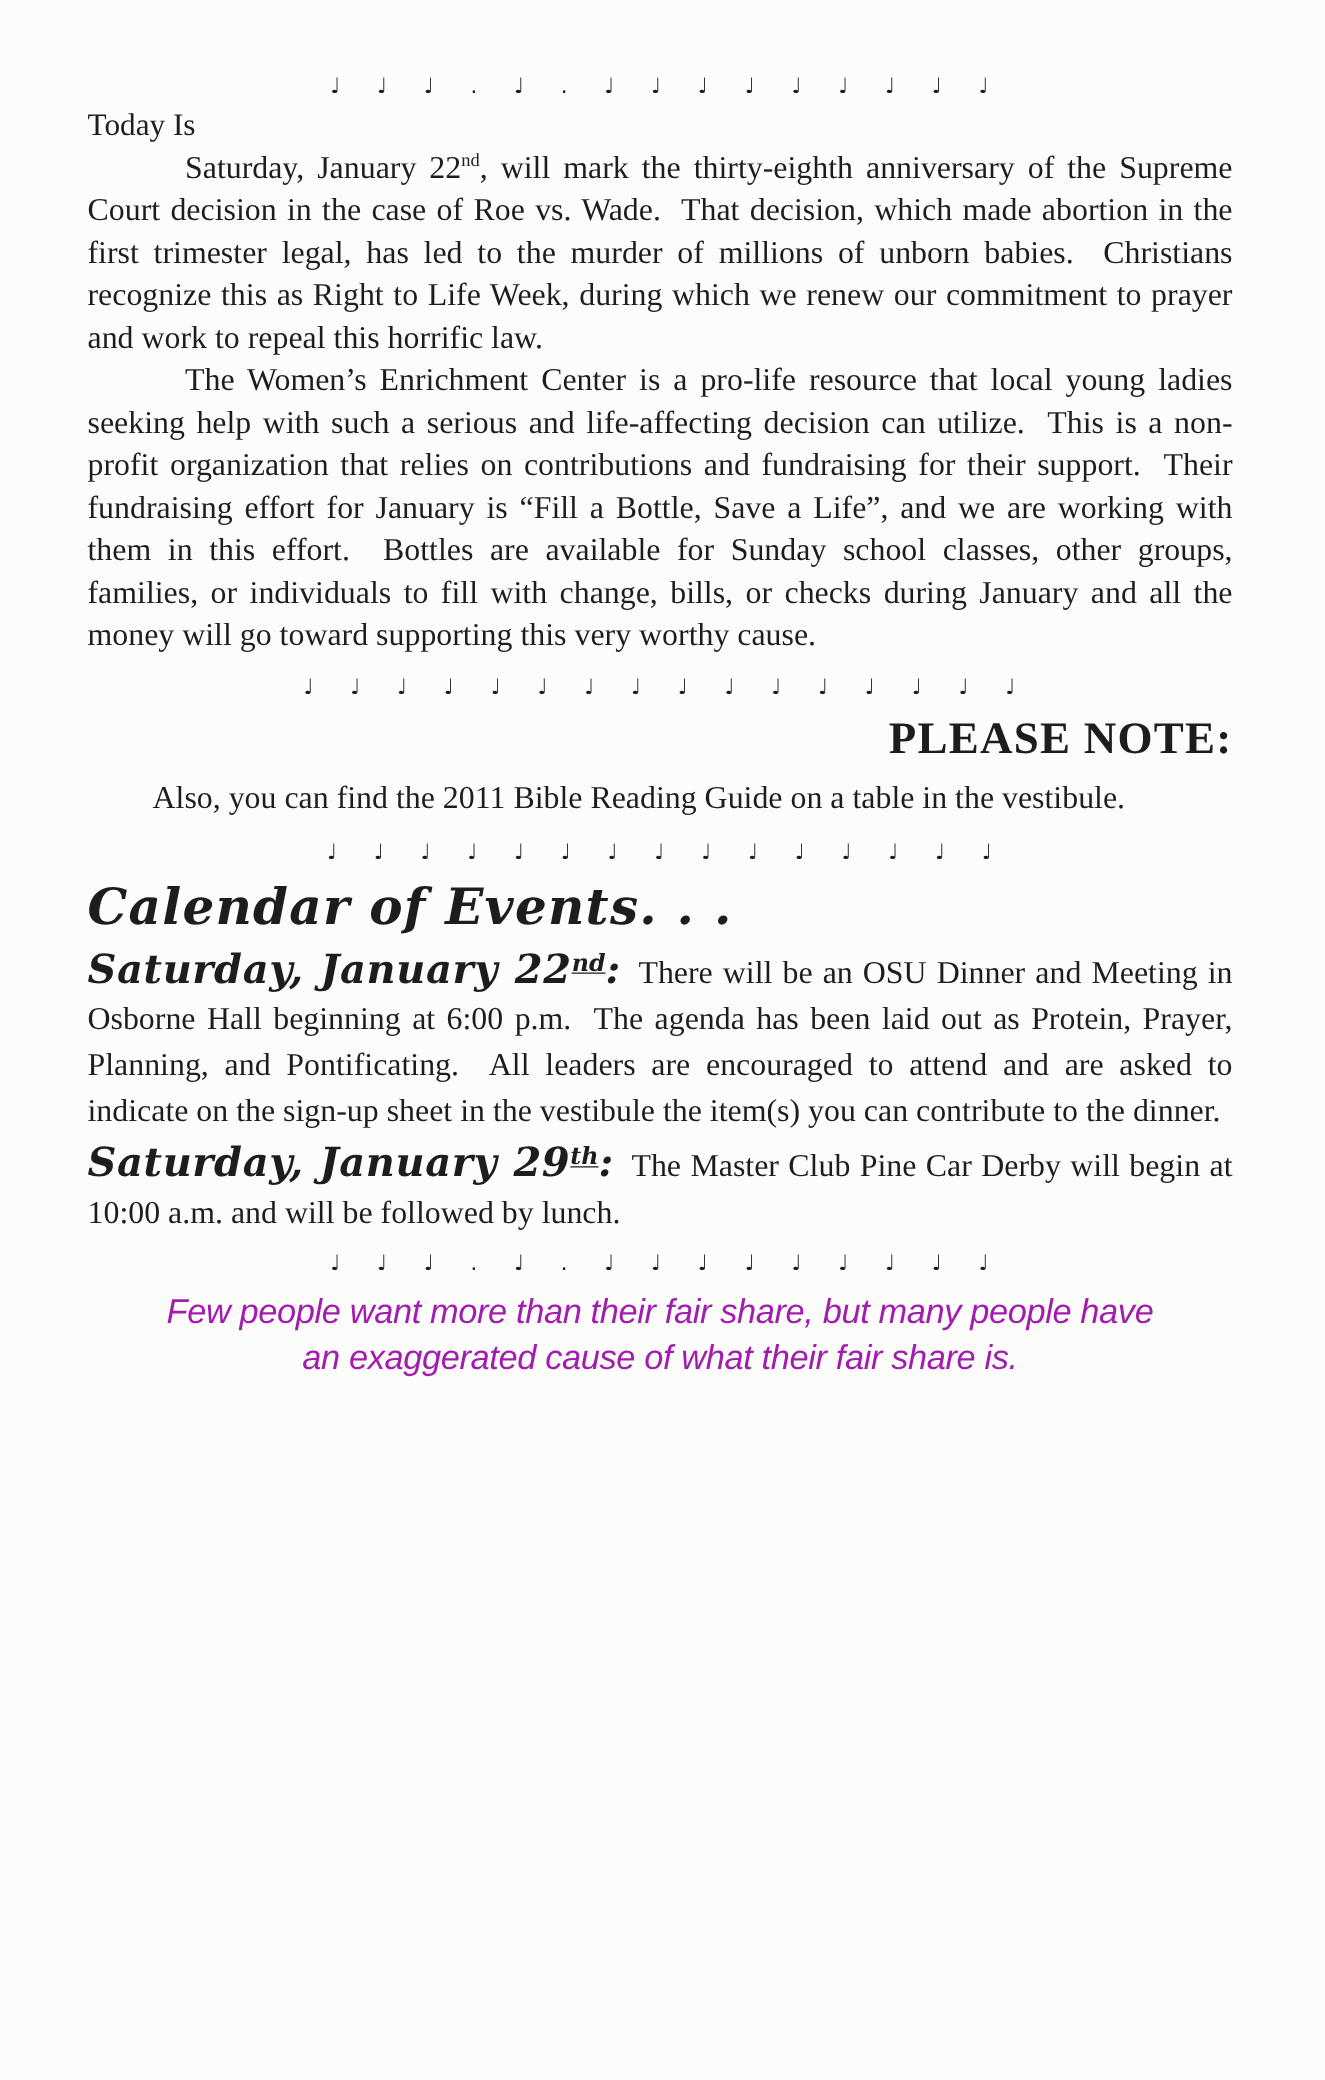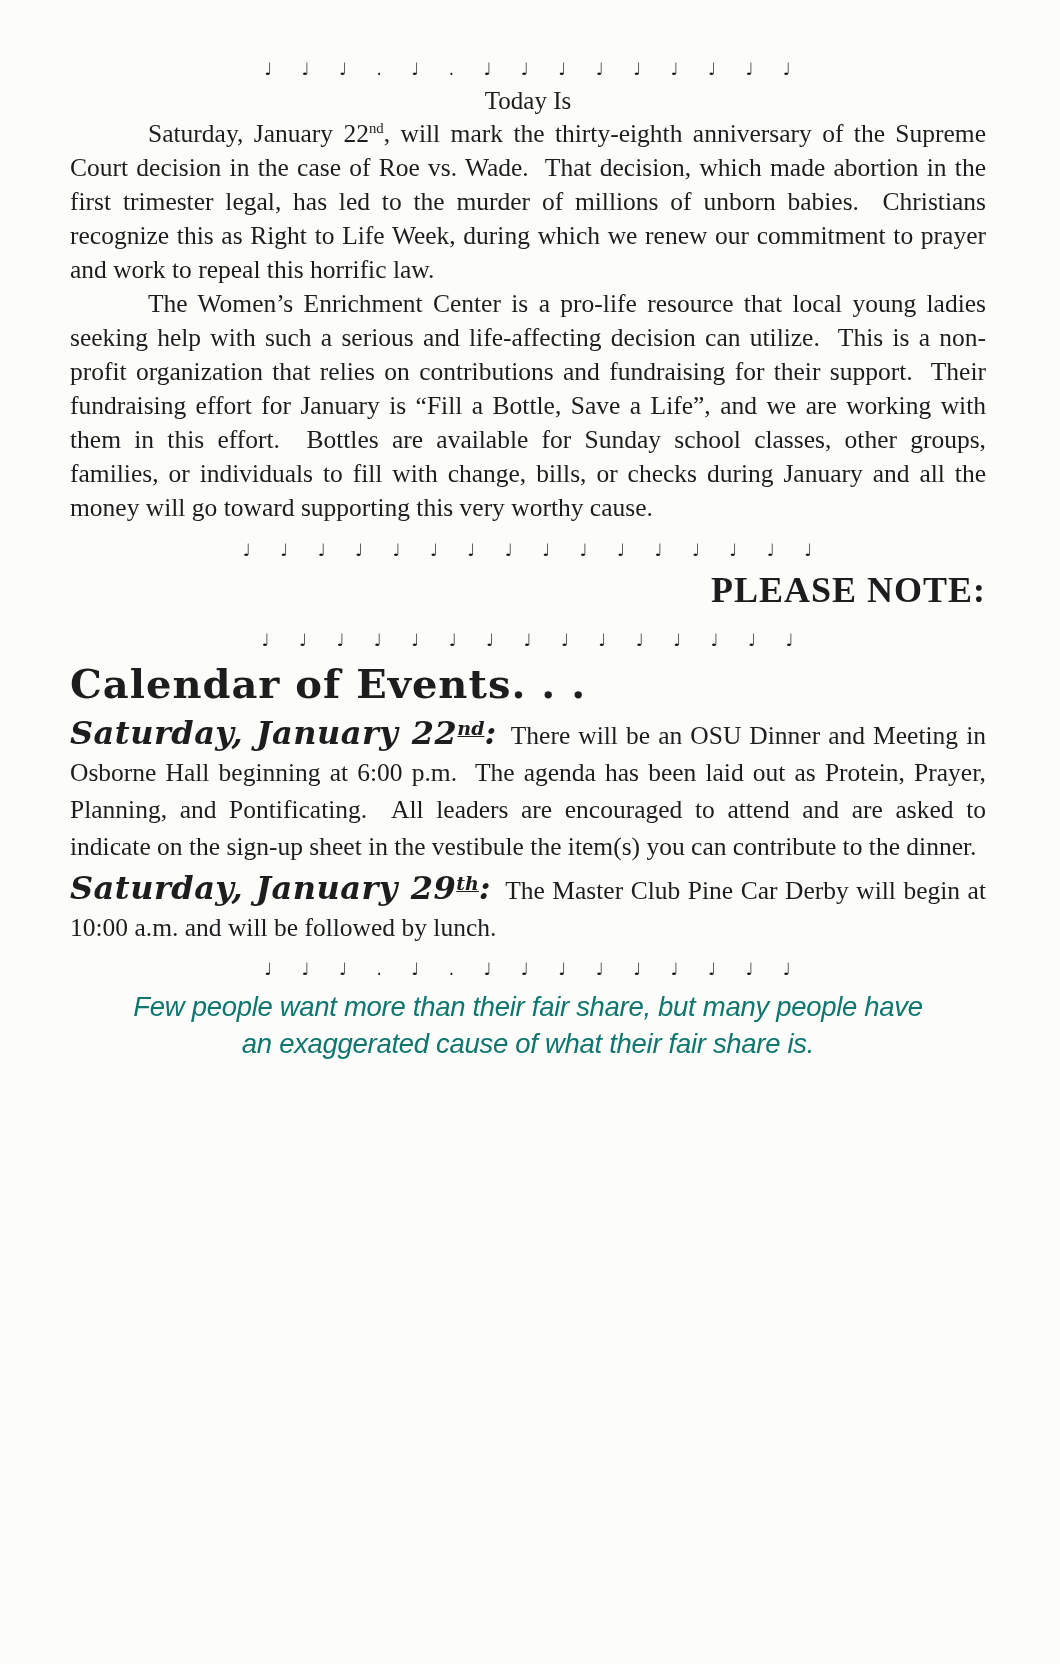--- a/index.html
+++ b/index.html
@@ -29,21 +29,21 @@
     word-spacing: 22px;
     letter-spacing: 1px;
     white-space: nowrap;
   }
   .divider.d1 { margin: 0 0 2px 0; }
   .divider.d2 { margin: 12px 0 2px 0; }
   .divider.d3 { margin: 14px 0 4px 0; }
   .divider.d4 { margin: 10px 0 6px 0; }
 
   .kicker {
-    text-align: center;
+    text-align: left;
     font-size: 25px;
     line-height: 33px;
     font-weight: normal;
     margin: 0;
   }
   .page-title {
     text-align: center;
     font-size: 42px;
     line-height: 48px;
     font-weight: normal;
@@ -67,20 +67,21 @@
   .note-heading {
     text-align: right;
     font-size: 36px;
     line-height: 46px;
     font-weight: bold;
     letter-spacing: 1px;
     margin: 4px 0 8px 0;
   }
   .calendar-heading {
     font-family: "DejaVu Serif", serif;
+    font-style: italic;
     font-weight: bold;
     font-size: 40px;
     line-height: 54px;
     letter-spacing: 1px;
     margin: 0 0 4px 0;
   }
   p.event-para {
     font-size: 25.5px;
     line-height: 37px;
     text-align: justify;
@@ -103,21 +104,21 @@
     line-height: 0;
     text-decoration: underline;
   }
   .event-text-gap { display: inline-block; width: 14px; }
   .footer-quote {
     text-align: center;
     font-family: "Liberation Sans", sans-serif;
     font-style: italic;
     font-size: 27.5px;
     line-height: 37px;
-    color: #0f766e;
+    color: #a21caf;
     letter-spacing: -0.3px;
     margin: 2px 0 0 0;
   }
 </style>
 </head>
 <body>
 
 <div class="page">
 
   <div class="divider d1">♩ ♩ ♩ . ♩ . ♩ ♩ ♩ ♩ ♩ ♩ ♩ ♩ ♩</div>
@@ -127,20 +128,21 @@
 
   <p class="body-para indent-lg"><span>Saturday, January 22</span><sup class="plain-sup">nd</sup><span>, will mark the thirty-eighth anniversary of the Supreme Court decision in the case of Roe vs. Wade.  That decision, which made abortion in the first trimester legal, has led to the murder of millions of unborn babies.  Christians recognize this as Right to Life Week, during which we renew our commitment to prayer and work to repeal this horrific law.</span></p>
 
   <p class="body-para indent-lg">The Women’s Enrichment Center is a pro-life resource that local young ladies seeking help with such a serious and life-affecting decision can utilize.  This is a non-profit organization that relies on contributions and fundraising for their support.  Their fundraising effort for January is “Fill a Bottle, Save a Life”, and we are working with them in this effort.  Bottles are available for Sunday school classes, other groups, families, or individuals to fill with change, bills, or checks during January and all the money will go toward supporting this very worthy cause.</p>
 
   <div class="divider d2">♩ ♩ ♩ ♩ ♩ ♩ ♩ ♩ ♩ ♩ ♩ ♩ ♩ ♩ ♩ ♩</div>
 
   <h2 class="note-heading">PLEASE NOTE:</h2>
 
 
+  <p class="body-para indent-sm">Also, you can find the 2011 Bible Reading Guide on a table in the vestibule.</p>
 
   <div class="divider d3">♩ ♩ ♩ ♩ ♩ ♩ ♩ ♩ ♩ ♩ ♩ ♩ ♩ ♩ ♩</div>
 
   <h2 class="calendar-heading">Calendar of Events. . .</h2>
 
   <p class="event-para"><span class="event-date">Saturday, January 22</span><sup class="script-sup">nd</sup><span class="event-date">:</span><span class="event-text-gap"></span><span>There will be an OSU Dinner and Meeting in Osborne Hall beginning at 6:00 p.m.  The agenda has been laid out as Protein, Prayer, Planning, and Pontificating.  All leaders are encouraged to attend and are asked to indicate on the sign-up sheet in the vestibule the item(s) you can contribute to the dinner.</span></p>
 
   <p class="event-para"><span class="event-date">Saturday, January 29</span><sup class="script-sup">th</sup><span class="event-date">:</span><span class="event-text-gap"></span><span>The Master Club Pine Car Derby will begin at 10:00 a.m. and will be followed by lunch.</span></p>
 
 

